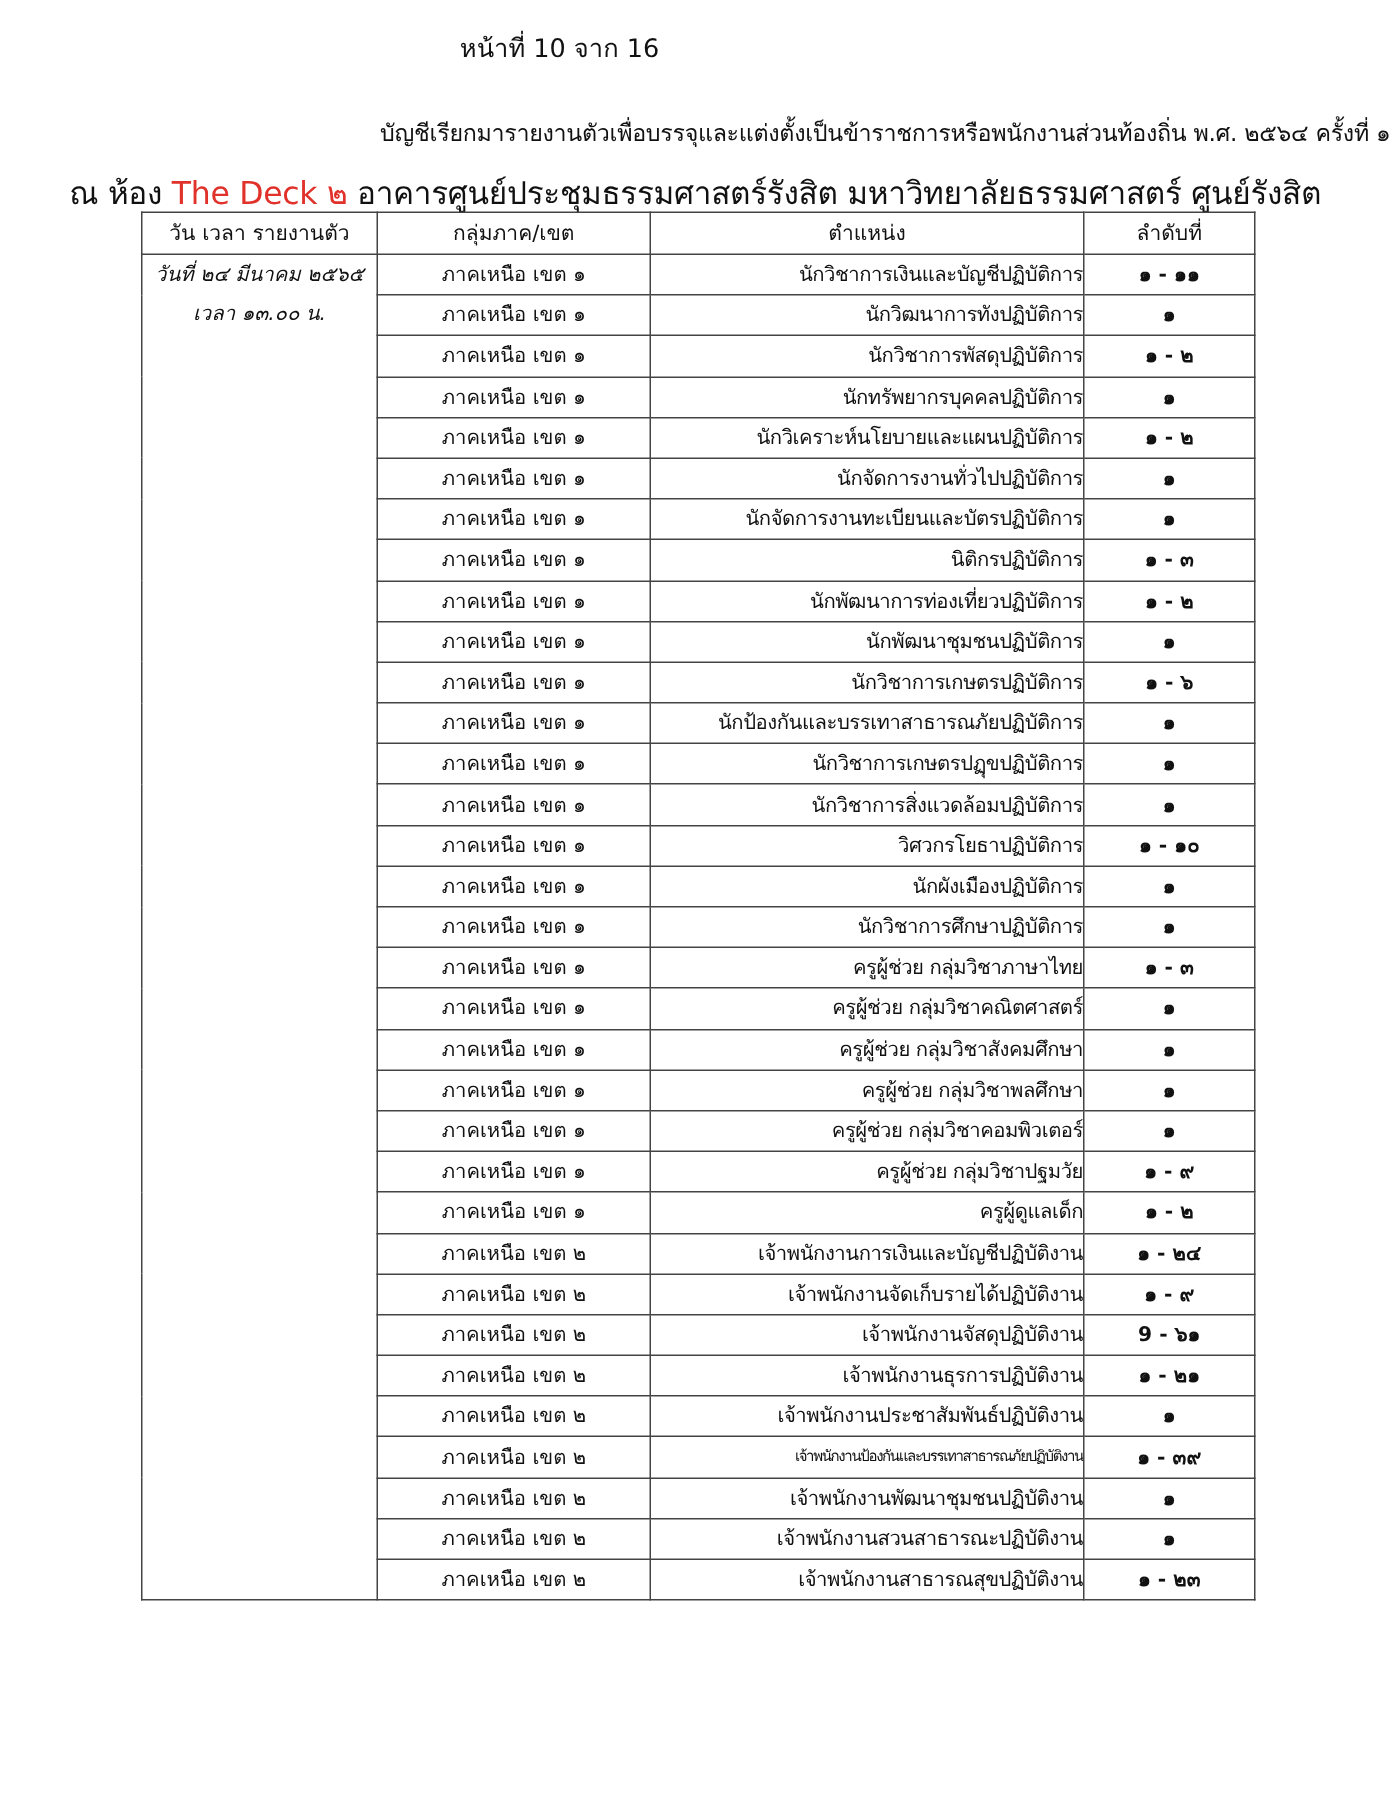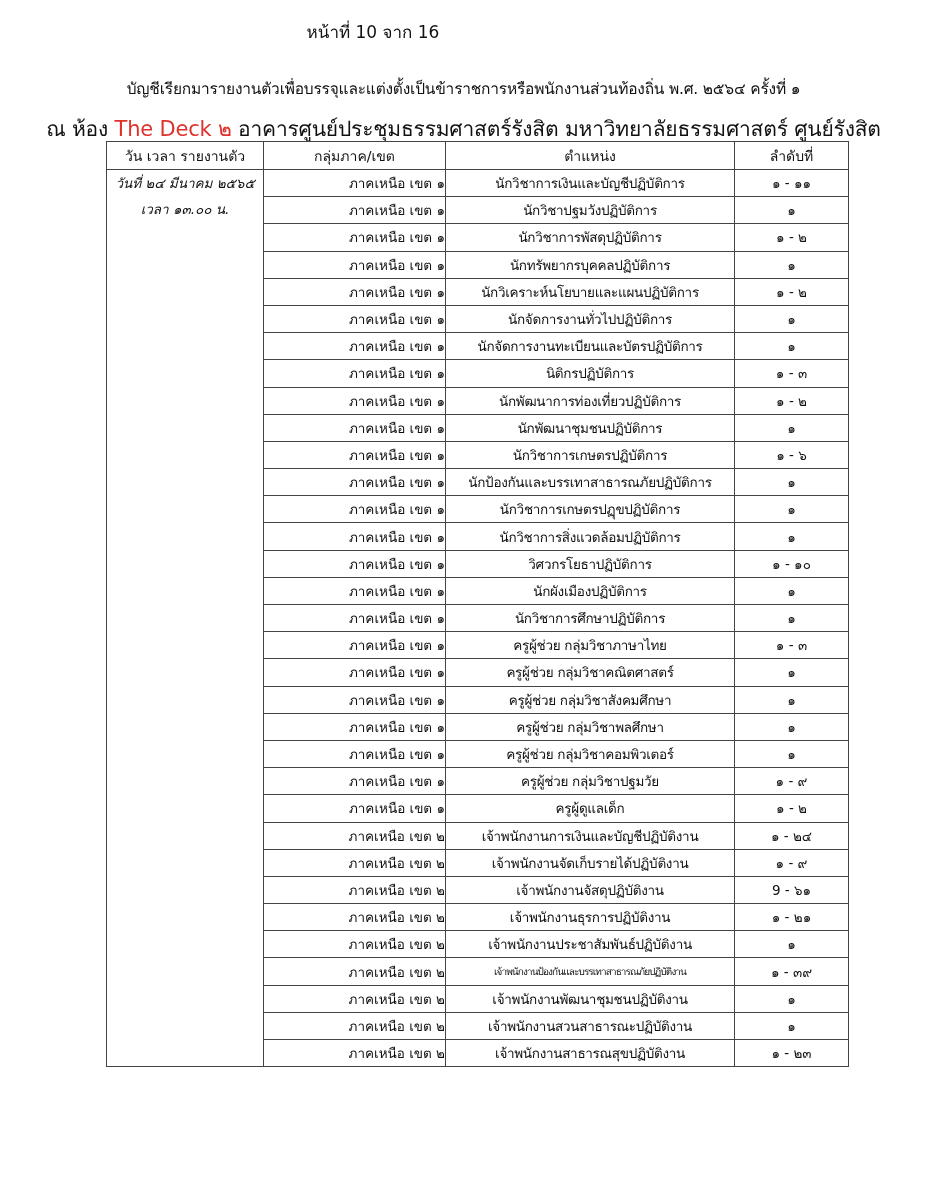--- a/index.html
+++ b/index.html
@@ -1,35 +1,35 @@
 <!DOCTYPE html>
 <html><head>
 <meta charset="utf-8">
 <style>
   html, body { margin: 0; padding: 0; background: #ffffff; }
   body { width: 927px; height: 1200px; position: relative; overflow: hidden;
          font-family: "DejaVu Sans", "Liberation Sans", sans-serif; color: #111; }
   .page-num { position: absolute; top: 18px; left: 0; width: 746px; text-align: center;
               font-size: 17px; }
-  .title1 { position: absolute; top: 76px; left: 0; width: 927px; text-align: center;
+  .title1 { position: absolute; top: 76px; left: 0; width: 927px; text-align: right;
             font-size: 15.5px; letter-spacing: -0.2px; }
   .title2 { position: absolute; top: 112px; left: 0; width: 927px; text-align: center;
             font-size: 21px; letter-spacing: -0.2px; }
   .title2 .red { color: #e0312a; }
-  table.list { position: absolute; top: 141px; left: 106px; width: 742px;
+  table.list { position: absolute; top: 141px; left: 94px; width: 742px;
                border-collapse: collapse; table-layout: fixed; font-size: 13.5px; }
   table.list th, table.list td { border: 1.3px solid #444; padding: 0; height: 26.2px;
                line-height: 26px; white-space: nowrap; overflow: hidden; }
   table.list th { font-weight: normal; text-align: center; height: 27px; font-size: 14px; }
   col.c1 { width: 157px; } col.c2 { width: 182px; } col.c3 { width: 289px; } col.c4 { width: 114px; }
   td.date-cell { vertical-align: top; text-align: center; line-height: 26px; padding-top: 1px; font-style: italic; }
-  td.group { text-align: right; margin-top: 12px; }
-  td.pos { text-align: center; padding-left: 3px; letter-spacing: -0.3px; }
+  td.group { text-align: center; margin-top: 12px; }
+  td.pos { text-align: right; padding-left: 3px; letter-spacing: -0.3px; }
   td.pos.tight { letter-spacing: -0.9px; font-size: 10px; }
-  td.ord { text-align: center; }
+  td.ord { text-align: center; font-weight: bold; }
 </style>
 </head>
 <body>
 
 <div class="page-num">หน้าที่ 10 จาก 16</div>
 
 <div class="title1">บัญชีเรียกมารายงานตัวเพื่อบรรจุและแต่งตั้งเป็นข้าราชการหรือพนักงานส่วนท้องถิ่น พ.ศ. ๒๕๖๔  ครั้งที่ ๑</div>
 
 <div class="title2">
   <span>ณ  ห้อง </span><span class="red">The Deck ๒</span><span> อาคารศูนย์ประชุมธรรมศาสตร์รังสิต  มหาวิทยาลัยธรรมศาสตร์  ศูนย์รังสิต</span>
@@ -55,21 +55,21 @@
         <td class="date-cell" rowspan="33">
           <div>วันที่ ๒๔ มีนาคม ๒๕๖๕</div>
           <div>เวลา ๑๓.๐๐ น.</div>
         </td>
         <td class="group">ภาคเหนือ เขต ๑</td>
         <td class="pos">นักวิชาการเงินและบัญชีปฏิบัติการ</td>
         <td class="ord">๑ - ๑๑</td>
       </tr>
       <tr>
         <td class="group">ภาคเหนือ เขต ๑</td>
-        <td class="pos">นักวิชาปฐมวังปฏิบัติการ</td>
+        <td class="pos">นักวิฒนาการทังปฏิบัติการ</td>
         <td class="ord">๑</td>
       </tr>
       <tr>
         <td class="group">ภาคเหนือ เขต ๑</td>
         <td class="pos">นักวิชาการพัสดุปฏิบัติการ</td>
         <td class="ord">๑ - ๒</td>
       </tr>
       <tr>
         <td class="group">ภาคเหนือ เขต ๑</td>
         <td class="pos">นักทรัพยากรบุคคลปฏิบัติการ</td>

